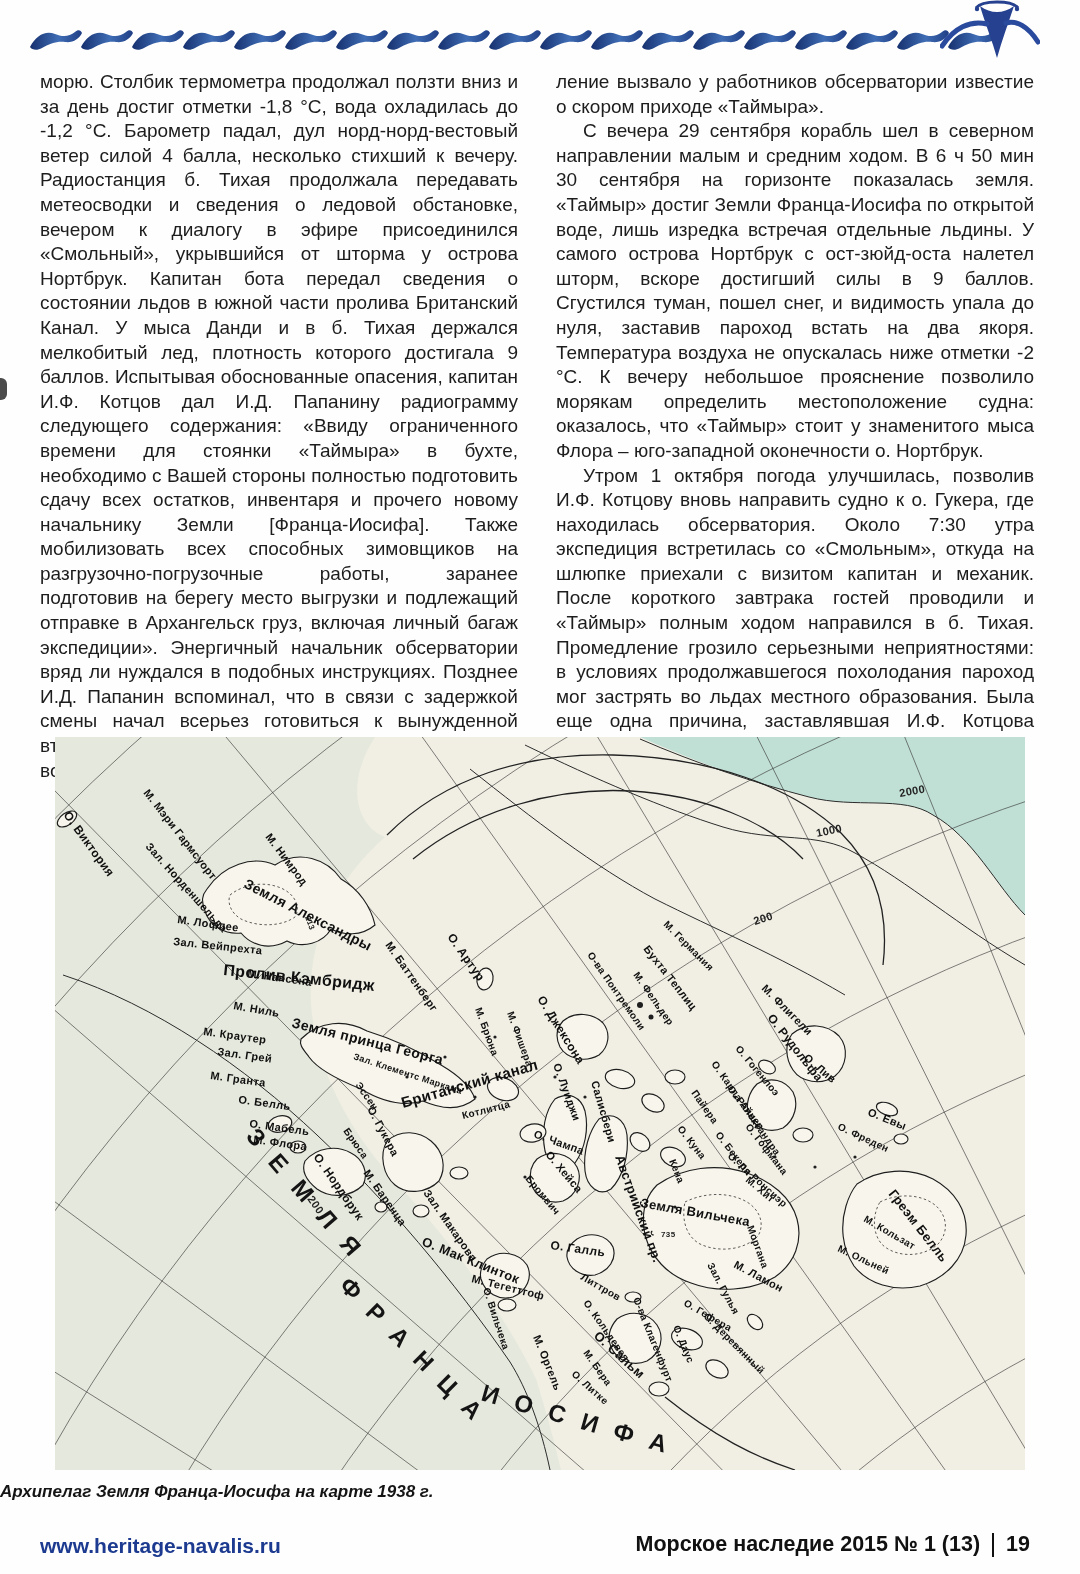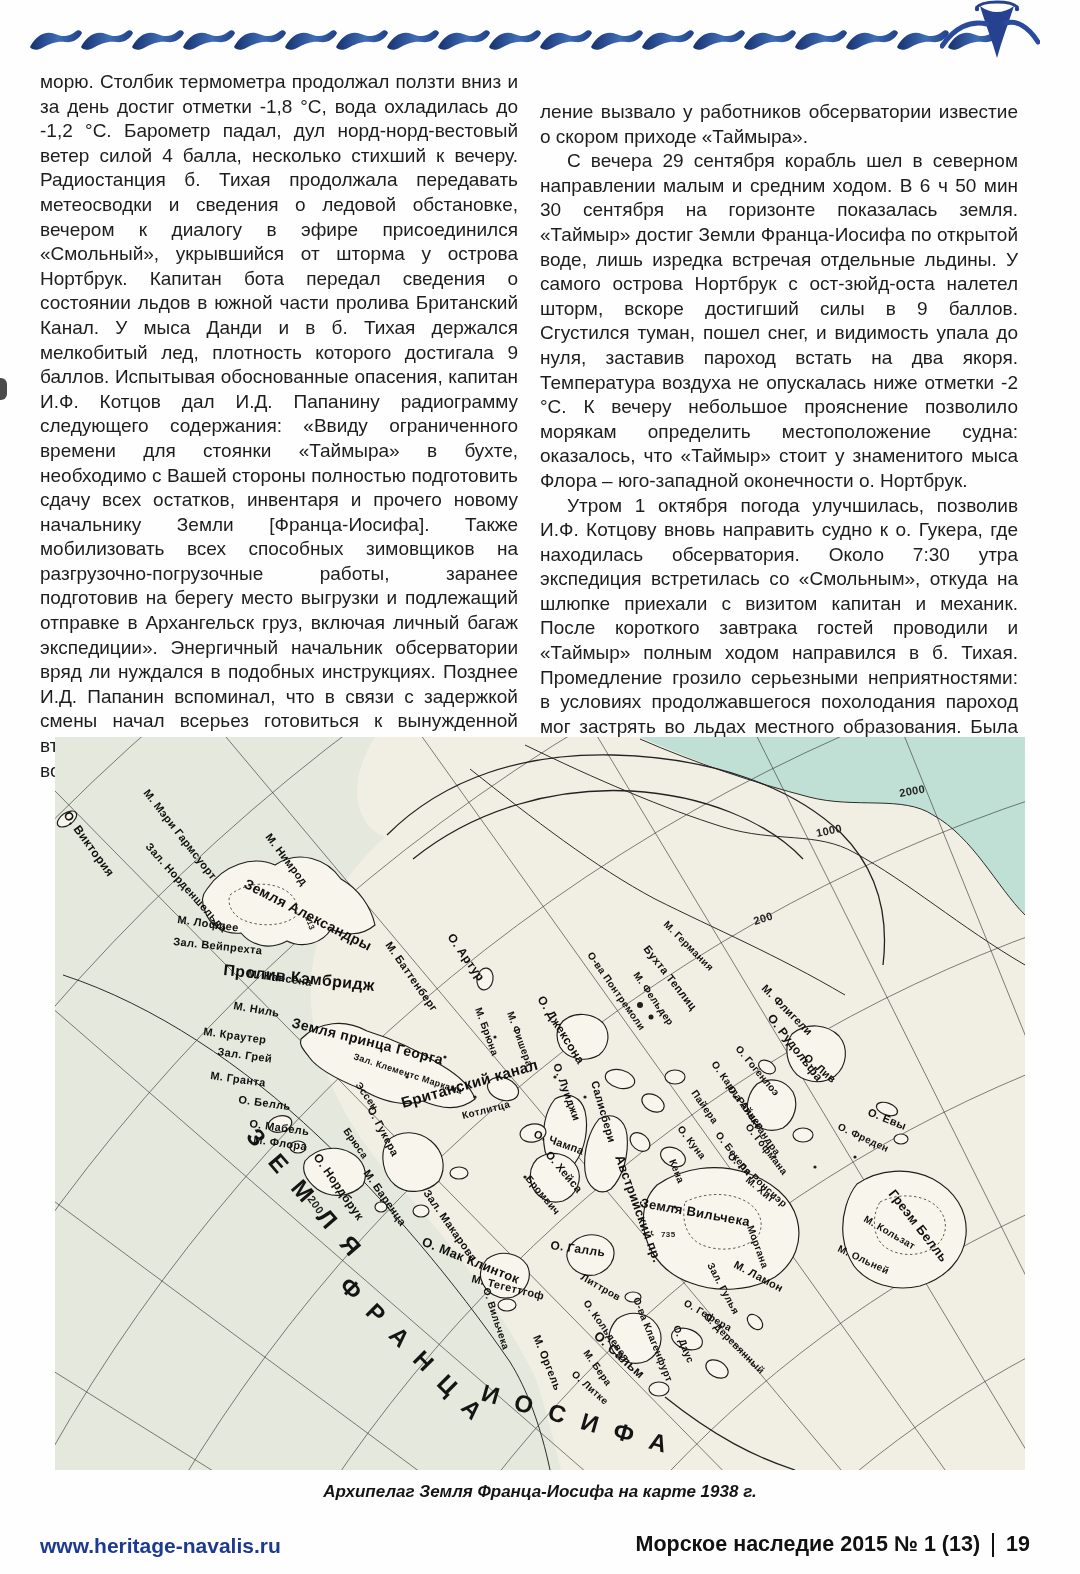--- a/index.html
+++ b/index.html
@@ -3,36 +3,36 @@
 <meta charset="utf-8">
 <style>
   html,body{margin:0;padding:0;}
   body{width:1080px;height:1574px;position:relative;background:#fefefe;
        font-family:"Liberation Sans",sans-serif;overflow:hidden;}
   .col{position:absolute;top:70px;width:478px;font-size:19px;line-height:24.6px;
        color:#1d1d1d;text-align:justify;}
   .col p{margin:0;}
   .col p.ind{text-indent:27px;}
   #col-left{left:40px;}
-  #col-right{left:540px;margin-top:30px;}
+  #col-right{left:556px;}
   #wave-border{position:absolute;left:28px;top:27px;}
   #anchor-logo{position:absolute;left:940px;top:0;}
   #ink-blot{position:absolute;left:0;top:378px;width:7px;height:22px;background:#2b2b2b;
        border-radius:0 6px 6px 0;opacity:.85;}
   #map-figure{position:absolute;left:55px;top:737px;width:970px;height:733px;}
   #map-svg .grat line, #map-svg .grat circle{stroke:#343434;stroke-width:1;fill:none;opacity:.62;}
   #map-svg .contours path{stroke:#2c2c2c;stroke-width:1;fill:none;}
   #map-svg .cl{fill:none;stroke:#222;stroke-width:1.3;}
   #map-svg .isl{fill:#f8f6ec;stroke:#1e1e1e;stroke-width:1.15;}
   #map-svg .glac{fill:none;stroke:#333;stroke-width:.8;stroke-dasharray:2.5 2.5;}
   #map-svg .rk{fill:#1e1e1e;}
   #map-svg text{font-family:"Liberation Sans",sans-serif;font-weight:700;fill:#101010;letter-spacing:.4px;}
   #map-svg text.giant{fill:#141414;}
   #map-svg text.contour{fill:#242424;font-weight:700;}
-  #map-caption{position:absolute;left:0;top:1482px;width:1080px;text-align:center;
+  #map-caption{position:absolute;left:0;top:1482px;width:1080px;
        font-size:17px;font-style:italic;font-weight:700;color:#151515;}
   #footer{position:absolute;left:0;top:1532px;width:1080px;height:34px;}
   #footer-website{position:absolute;left:40px;top:2px;font-size:21px;font-weight:700;color:#1c3a8f;}
   #footer-right{position:absolute;right:50px;top:0;display:flex;align-items:center;gap:12px;
        font-size:21.5px;font-weight:700;color:#111;justify-content:space-between;}
   #footer-divider{width:2px;height:24px;background:#111;}
 </style>
 </head>
 <body>
 

